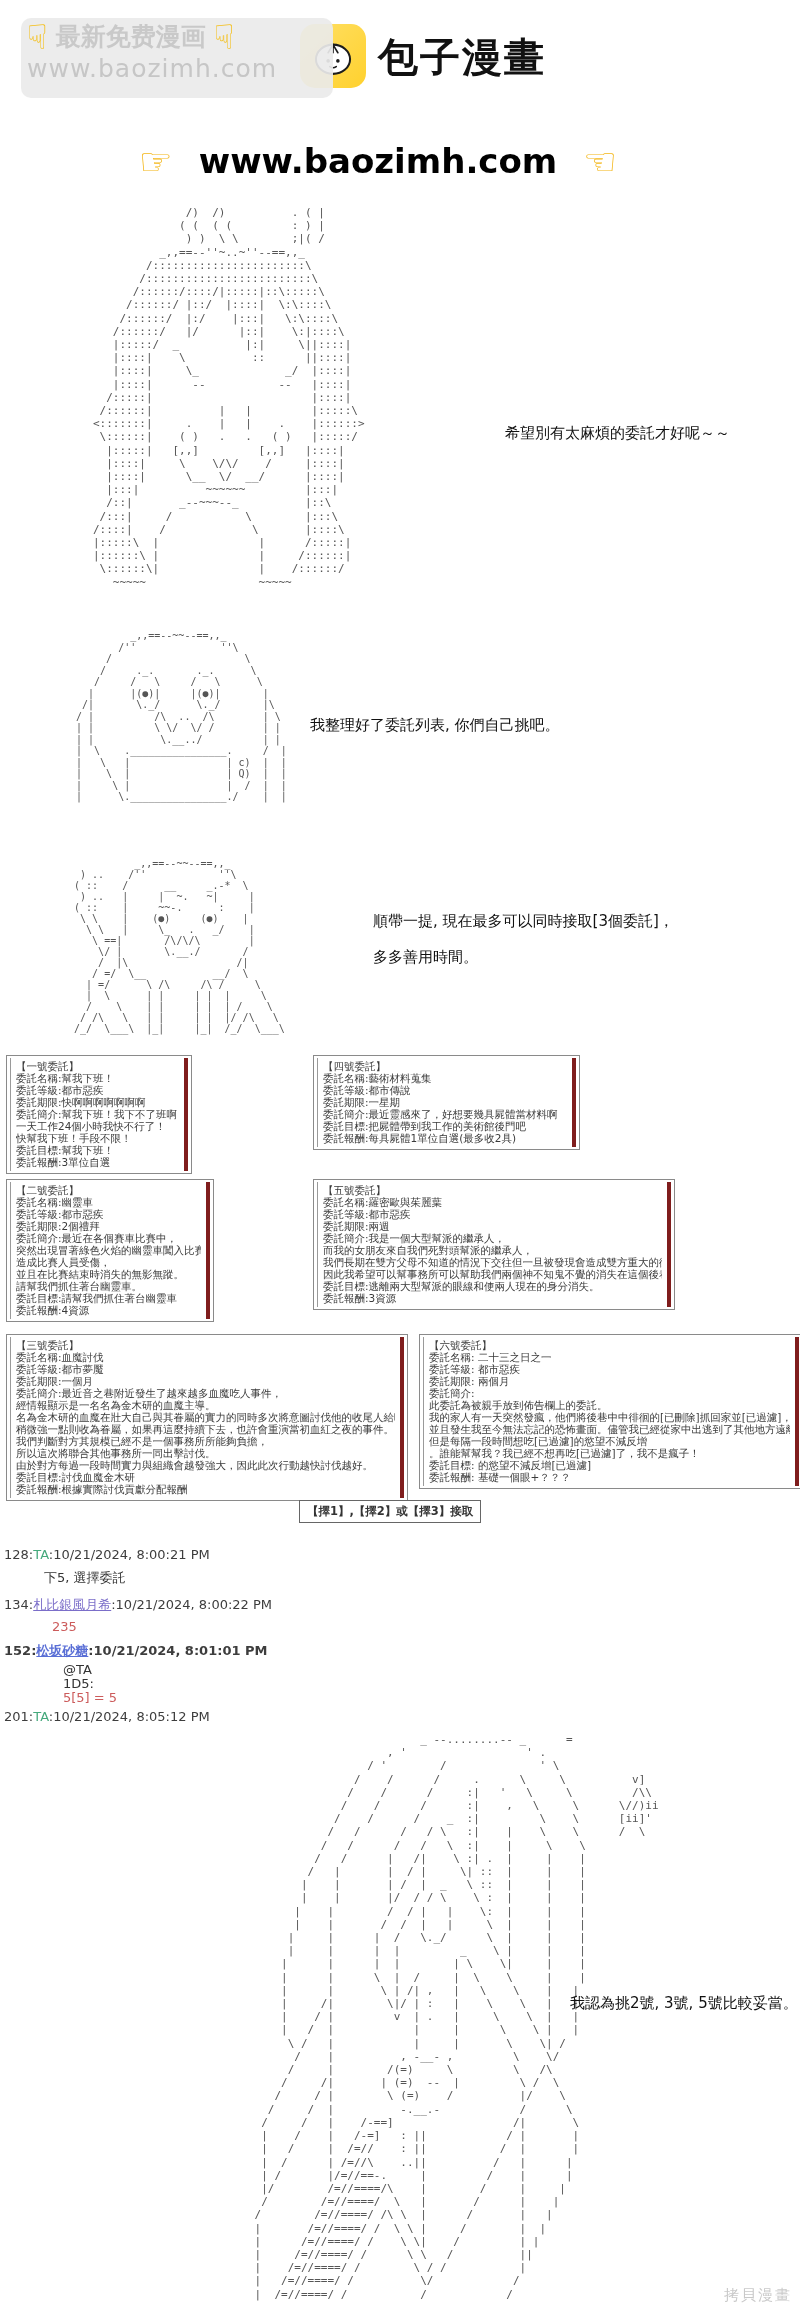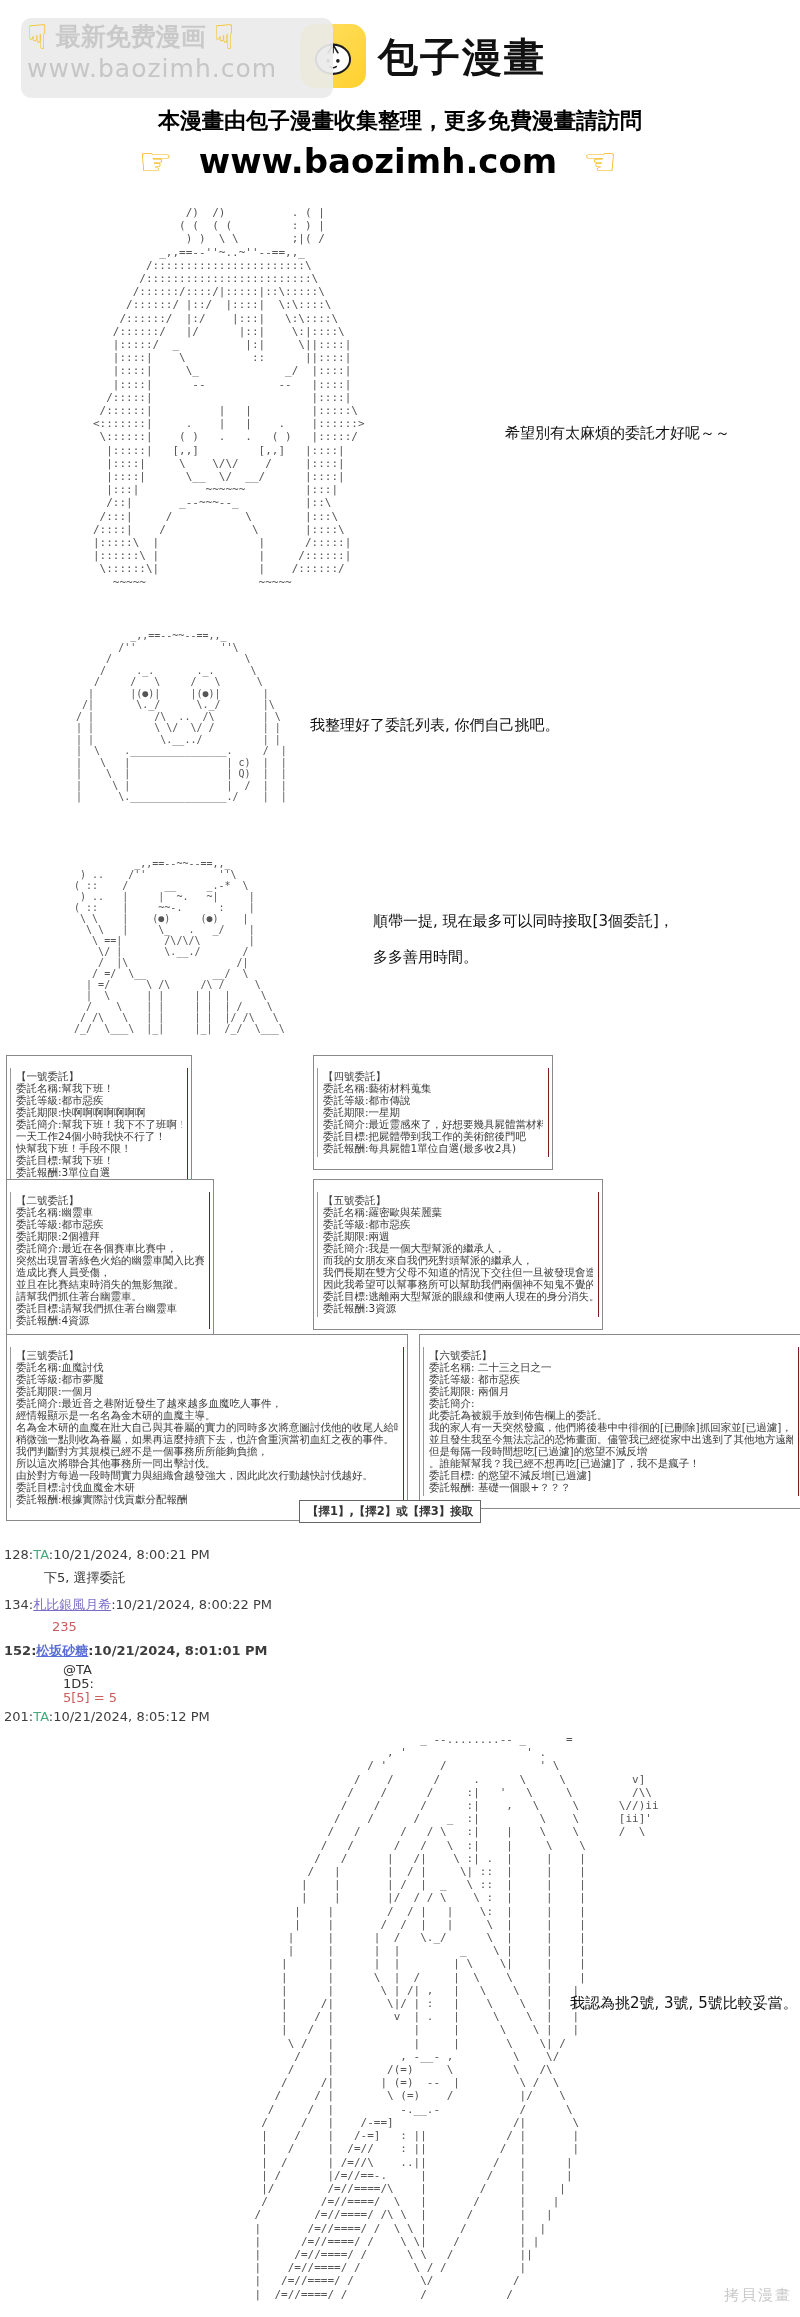--- a/index.html
+++ b/index.html
@@ -27,26 +27,26 @@
   pre.a4{left:248px;top:1733px;font-size:11px;line-height:13.2px;}
   
   .speech{position:absolute;font-size:15px;color:#111;white-space:nowrap;}
   .s1{left:505px;top:424px;}
   .s2{left:310px;top:716px;}
   .s3a{left:373px;top:912px;}
   .s3b{left:373px;top:948px;}
   .s4{left:570px;top:1994px;}
   
   .cbox{position:absolute;border:1px solid #8a8a8a;background:#fff;box-sizing:border-box;}
-  .cinner{margin:12px 3px;border-left:1px solid #9a9a9a;border-right:1px solid #7f1d1d;padding:2px 5px 3px 5px;}
+  .cinner{margin:2px 3px;border-left:1px solid #9a9a9a;border-right:4px solid #7f1d1d;padding:2px 5px 3px 5px;}
   .ctitle,.cline{font-size:10.5px;line-height:12px;color:#3a3a3a;white-space:nowrap;overflow:hidden;}
   .b1{left:6px;top:1055px;width:186px;}
-  .b4{left:313px;top:1055px;width:240px;}
+  .b4{left:313px;top:1055px;width:267px;}
   .b2{left:6px;top:1179px;width:208px;}
-  .b5{left:313px;top:1179px;width:290px;}
+  .b5{left:313px;top:1179px;width:362px;}
   .b3{left:6px;top:1334px;width:402px;}
   .b6{left:419px;top:1334px;width:384px;}
   
   .choose{position:absolute;left:299px;top:1500px;border:1px solid #666;padding:3px 7px;
           font-size:11.5px;font-weight:bold;color:#333;background:#fff;}
   
   .phead{position:absolute;font-size:13px;color:#3d3d3d;white-space:nowrap;}
   .pbody{position:absolute;font-size:13px;color:#333;white-space:pre;line-height:14px;}
   .uname-g{color:#45a97c;}
   .uname-lp{color:#7b6ec9;text-decoration:underline;cursor:pointer;}
@@ -77,21 +77,20 @@
     <svg width="52" height="52" viewBox="0 0 64 64" aria-hidden="true">
       <ellipse cx="32" cy="36" rx="21" ry="18" fill="#ffffff" stroke="#1c1c1c" stroke-width="2.5"></ellipse>
       <path d="M32 18 L26 28 M32 18 L32 28 M32 18 L38 28" stroke="#1c1c1c" stroke-width="2" fill="none" stroke-linecap="round"></path>
       <circle cx="26" cy="38" r="2.2" fill="#1c1c1c"></circle>
       <circle cx="38" cy="38" r="2.2" fill="#1c1c1c"></circle>
       <path d="M28 45 Q32 48 36 45" stroke="#1c1c1c" stroke-width="2" fill="none" stroke-linecap="round"></path>
     </svg>
   </div>
   <div class="logo-text">包子漫畫</div>
 
-  <div class="subtitle">本漫畫由包子漫畫收集整理，更多免費漫畫請訪問</div>
 
   <div class="url-line">
     <span class="pt">☞</span>
     <span class="u">www.baozimh.com</span>
     <span class="pt">☜</span>
   </div>
 
   <pre class="art a1">              /)  /)          . ( |
              ( (  ( (         : ) |
               ) )  \ \        ;|( /

